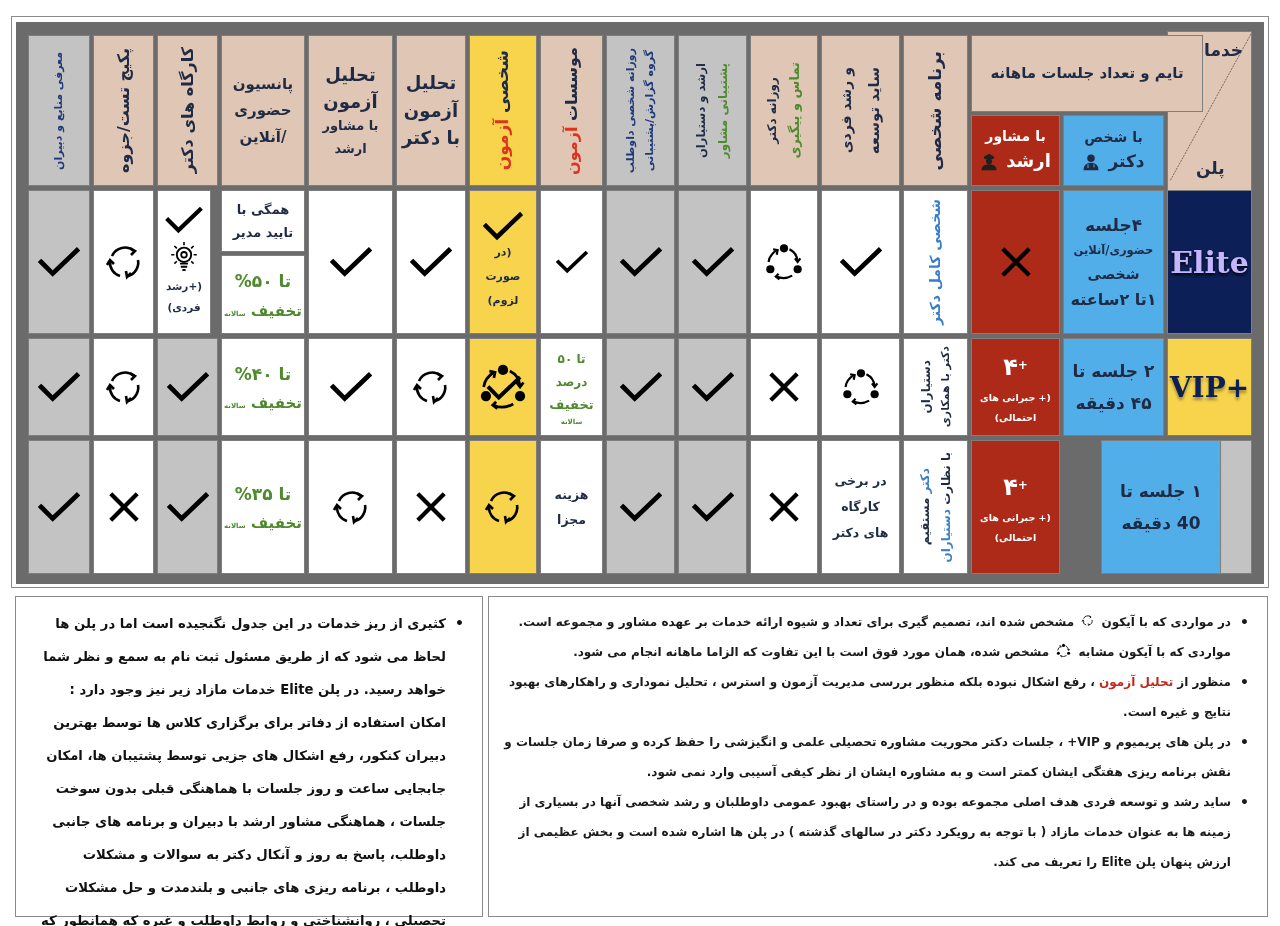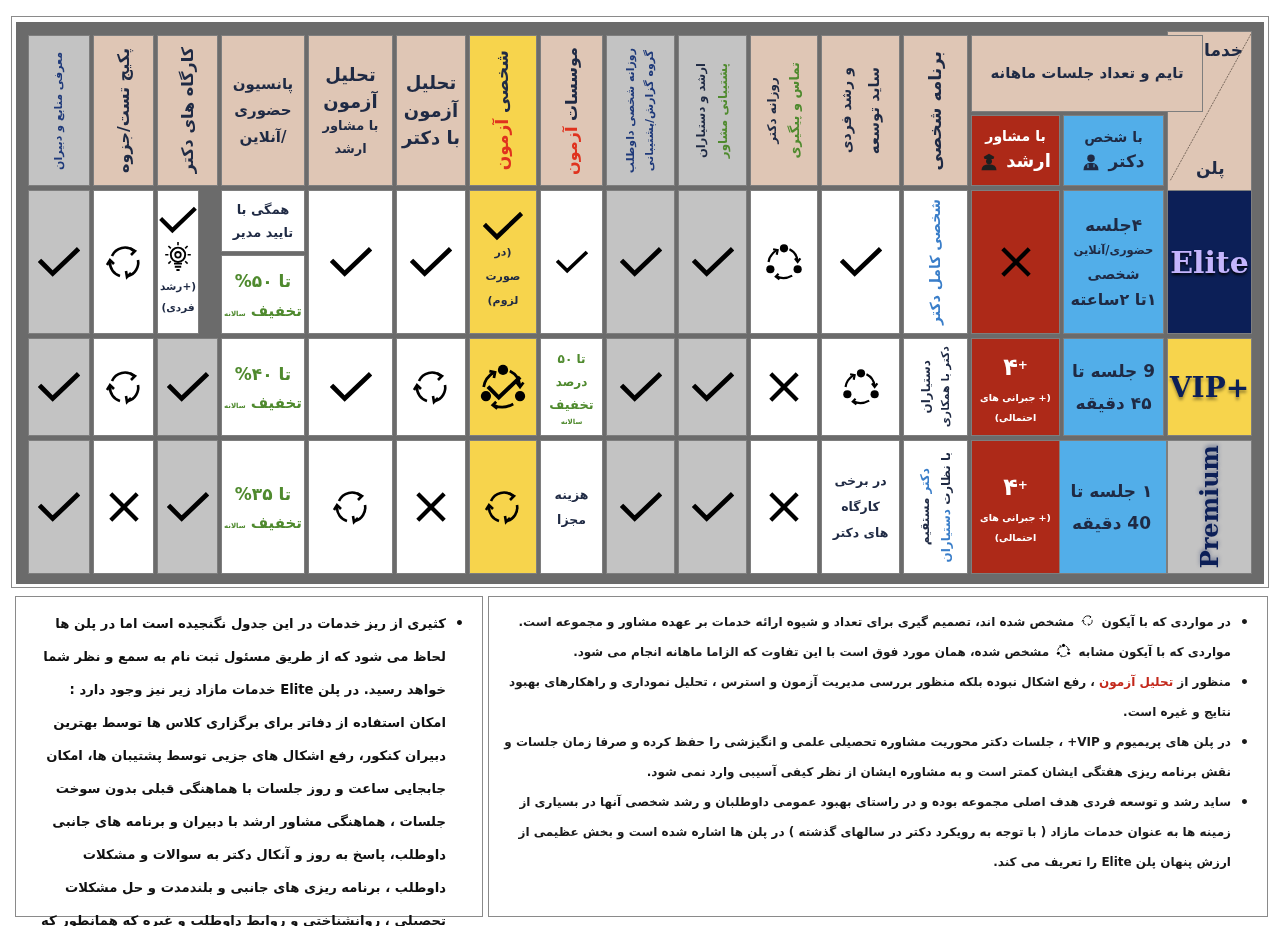--- a/index.html
+++ b/index.html
@@ -235,21 +235,21 @@
     </svg>
 </div>
 <div class="cell white" style="left:221px;top:190px;width:84px;height:62px;">
   <span class="htext dark" style="font-size:13px;line-height:1.8">همگی با</span>
   <span class="htext dark" style="font-size:13px;line-height:1.8">تایید مدیر</span>
 </div>
 <div class="cell white" style="left:221px;top:255px;width:84px;height:79px;">
   <span class="htext green" style="font-size:17px;line-height:1.9">تا ۵۰%</span>
   <div style="direction:rtl;line-height:1.6"><span class="htext green" style="font-size:15px">تخفیف</span> <span class="green" style="font-size:7px;font-weight:bold">سالانه</span></div>
 </div>
-<div class="cell white" style="left:157px;top:190px;width:42px;height:144px;">
+<div class="cell white" style="left:157px;top:190px;width:54px;height:144px;">
   <svg width="38" height="28">
       <use href="#i-check"></use>
     </svg>
   <svg width="32" height="36" style="margin-top:6px">
       <use href="#i-bulb"></use>
     </svg>
   <span class="htext dark" style="font-size:10.5px;line-height:2">(+رشد</span>
   <span class="htext dark" style="font-size:10.5px;line-height:2">فردی)</span>
 </div>
 <div class="cell white" style="left:93px;top:190px;width:61px;height:144px;">
@@ -260,21 +260,21 @@
 <div class="cell gray" style="left:28px;top:190px;width:62px;height:144px;">
   <svg width="42" height="32">
       <use href="#i-check"></use>
     </svg>
 </div>
 
 <div class="cell yellow" style="left:1167px;top:338px;width:85px;height:98px;">
   <span style="font-family:'DejaVu Serif',serif;font-weight:bold;font-size:28px;color:#0c1f57;text-shadow:0 3px 3px rgba(0,0,0,.35)">VIP+</span>
 </div>
 <div class="cell blue" style="left:1063px;top:338px;width:101px;height:98px;">
-  <span class="htext dark" style="font-size:17px;line-height:1.9">9 جلسه تا</span>
+  <span class="htext dark" style="font-size:17px;line-height:1.9">۲ جلسه تا</span>
   <span class="htext dark" style="font-size:17px;line-height:1.9">۴۵ دقیقه</span>
 </div>
 <div class="cell red" style="left:971px;top:338px;width:89px;height:98px;">
   <div style="line-height:1.5"><span class="htext whitetxt" style="font-size:24px">۴</span><sup class="whitetxt" style="font-size:12px;font-weight:bold">+</sup></div>
   <span class="htext whitetxt" style="font-size:9.5px;line-height:2.1">(+ جبرانی های</span>
   <span class="htext whitetxt" style="font-size:9.5px;line-height:2.1">احتمالی)</span>
 </div>
 <div class="cell white" style="left:903px;top:338px;width:65px;height:98px;flex-direction:row-reverse;gap:3px">
   <span class="vtext dark" style="font-size:11px">دکتر با همکاری</span>
   <span class="vtext dark" style="font-size:12px">دستیاران</span>
@@ -341,21 +341,21 @@
 </div>
 <div class="cell gray" style="left:28px;top:338px;width:62px;height:98px;">
   <svg width="42" height="32">
       <use href="#i-check"></use>
     </svg>
 </div>
 
 <div class="cell gray" style="left:1167px;top:440px;width:85px;height:134px;">
   <span class="vtext" style="font-family:'DejaVu Serif',serif;font-size:24px;color:#0c1f57;text-shadow:2px 0 4px rgba(12,31,87,.4)">Premium</span>
 </div>
-<div class="cell blue" style="left:1056px;top:440px;width:111px;height:134px;">
+<div class="cell blue" style="left:1101px;top:440px;width:120px;height:134px;">
   <span class="htext dark" style="font-size:17px;line-height:1.9">۱ جلسه تا</span>
   <span class="htext dark" style="font-size:17px;line-height:1.9">40 دقیقه</span>
 </div>
 <div class="cell red" style="left:971px;top:440px;width:89px;height:134px;">
   <div style="line-height:1.5"><span class="htext whitetxt" style="font-size:24px">۴</span><sup class="whitetxt" style="font-size:12px;font-weight:bold">+</sup></div>
   <span class="htext whitetxt" style="font-size:9.5px;line-height:2.1">(+ جبرانی های</span>
   <span class="htext whitetxt" style="font-size:9.5px;line-height:2.1">احتمالی)</span>
 </div>
 <div class="cell white" style="left:903px;top:440px;width:65px;height:134px;flex-direction:row-reverse;gap:3px">
   <div class="vtext" style="font-size:12px"><span class="dark">با نظارت</span> <span class="bluetxt">دستیاران</span></div>

